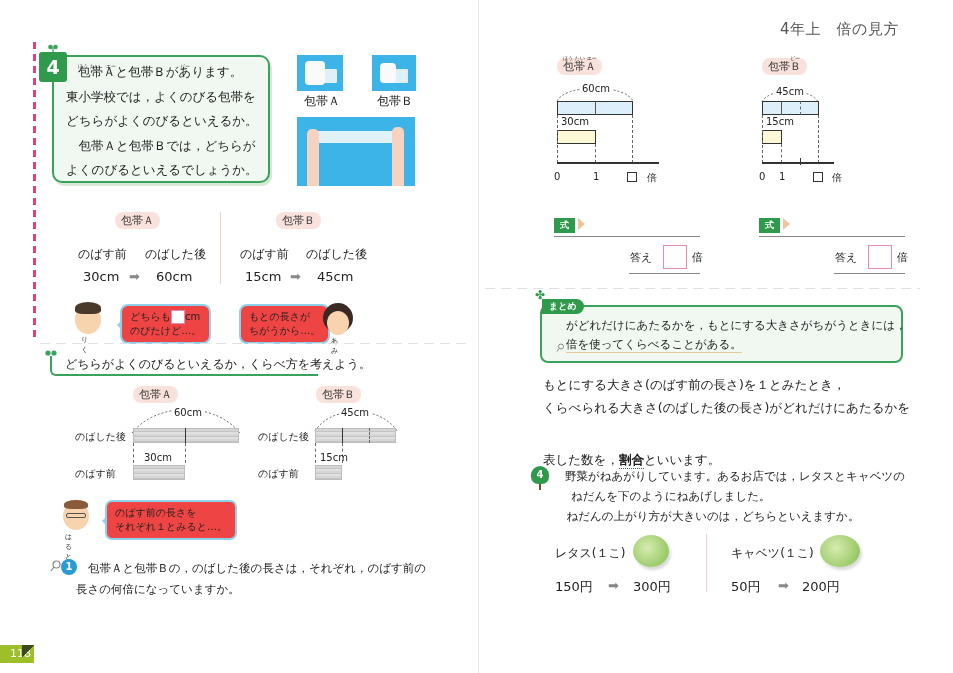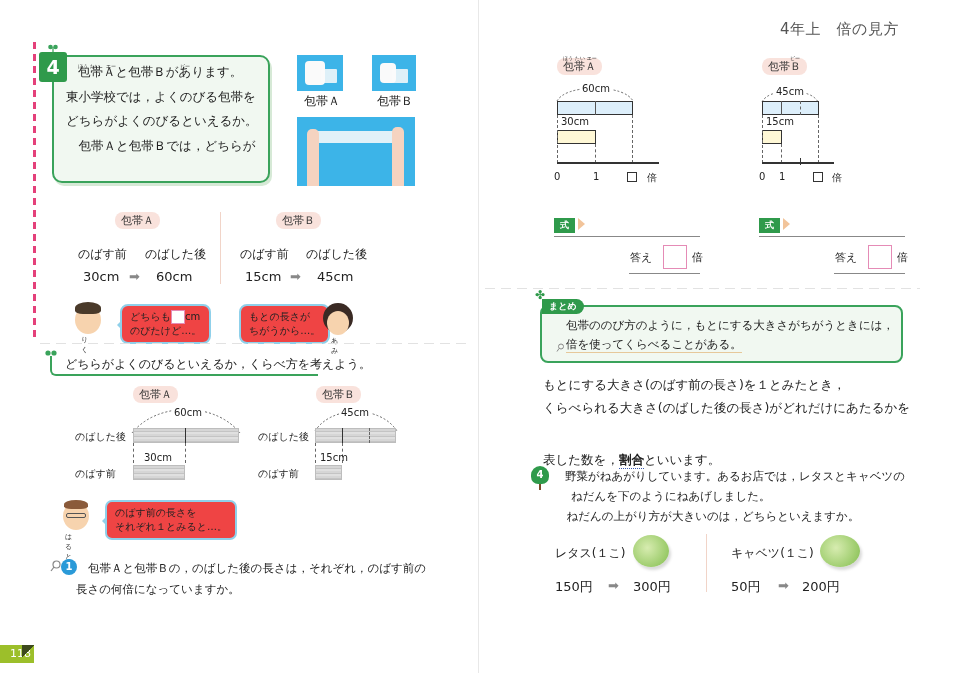--- a/index.html
+++ b/index.html
@@ -97,20 +97,21 @@
 <div class="abs problem-text">
   <div class="line" style="padding-left:12px;position:relative;">
     <span class="rt" style="left:12px;">ほう たい</span>
     <span class="rt" style="left:40px;">エー</span>
     <span class="rt" style="left:114px;">ビー</span>
     <span>包帯Ａと包帯Ｂがあります。</span>
   </div>
   <div class="line">東小学校では，よくのびる包帯を</div>
   <div class="line">どちらがよくのびるといえるか。</div>
   <div class="line">　包帯Ａと包帯Ｂでは，どちらが</div>
+  <div class="line">よくのびるといえるでしょうか。</div>
 </div>
 
 <div class="abs photo" style="left:297px;top:55px;width:46px;height:36px;">
   <div class="roll" style="left:8px;top:6px;width:20px;height:24px;"></div>
   <div class="roll" style="left:24px;top:14px;width:16px;height:14px;border-radius:1px;opacity:0.85;"></div>
 </div>
 <div class="abs photo" style="left:372px;top:55px;width:44px;height:36px;">
   <div class="roll" style="left:8px;top:8px;width:16px;height:20px;"></div>
   <div class="roll" style="left:20px;top:14px;width:16px;height:14px;border-radius:1px;opacity:0.85;"></div>
 </div>
@@ -279,21 +280,21 @@
 <div class="abs text12" style="left:835px;top:250px;font-size:11px;">答え</div>
 <div class="abs ans-box" style="left:868px;top:245px;"></div>
 <div class="abs text12" style="left:897px;top:250px;font-size:11px;">倍</div>
 <div class="abs ans-line" style="left:834px;top:273px;width:71px;"></div>
 
 <div class="abs hr-dashed" style="left:485px;top:288px;width:435px;"></div>
 
 <div class="abs clover">✤</div>
 <div class="abs summary-box"></div>
 <div class="abs summary-tag">まとめ</div>
-<div class="abs text12" style="left:566px;top:318px;font-size:11.5px;">包帯ののび方のように，もとにする大きさがちがうときには，</div>
+<div class="abs text12" style="left:566px;top:318px;font-size:11.5px;">がどれだけにあたるかを，もとにする大きさがちがうときには，</div>
 <svg class="abs" style="left:556px;top:343px;width:8px;height:9px;" viewBox="0 0 8 9">
     <circle cx="5" cy="3.5" r="2.5" fill="none" stroke="#888"></circle>
     <line x1="3" y1="5.5" x2="1" y2="8.5" stroke="#888"></line>
   </svg>
 <div class="abs text12 underline-tan" style="left:566px;top:337px;font-size:11.5px;">倍を使ってくらべることがある。</div>
 
 <div class="abs body-text" style="left:543px;top:373px;">もとにする大きさ(のばす前の長さ)を１とみたとき，</div>
 <div class="abs body-text" style="left:543px;top:396px;">くらべられる大きさ(のばした後の長さ)がどれだけにあたるかを</div>
 <div class="abs body-text" style="left:543px;top:419px;margin-top:29px;">
   <span>表した数を，</span><span style="position:relative;border-bottom:1.5px dotted #3a5ab0;font-weight:bold;font-family:Liberation Mono, monospace;"><span class="rt" style="top:-5px;left:2px;">わり あい</span><span>割合</span></span><span>といいます。</span>

